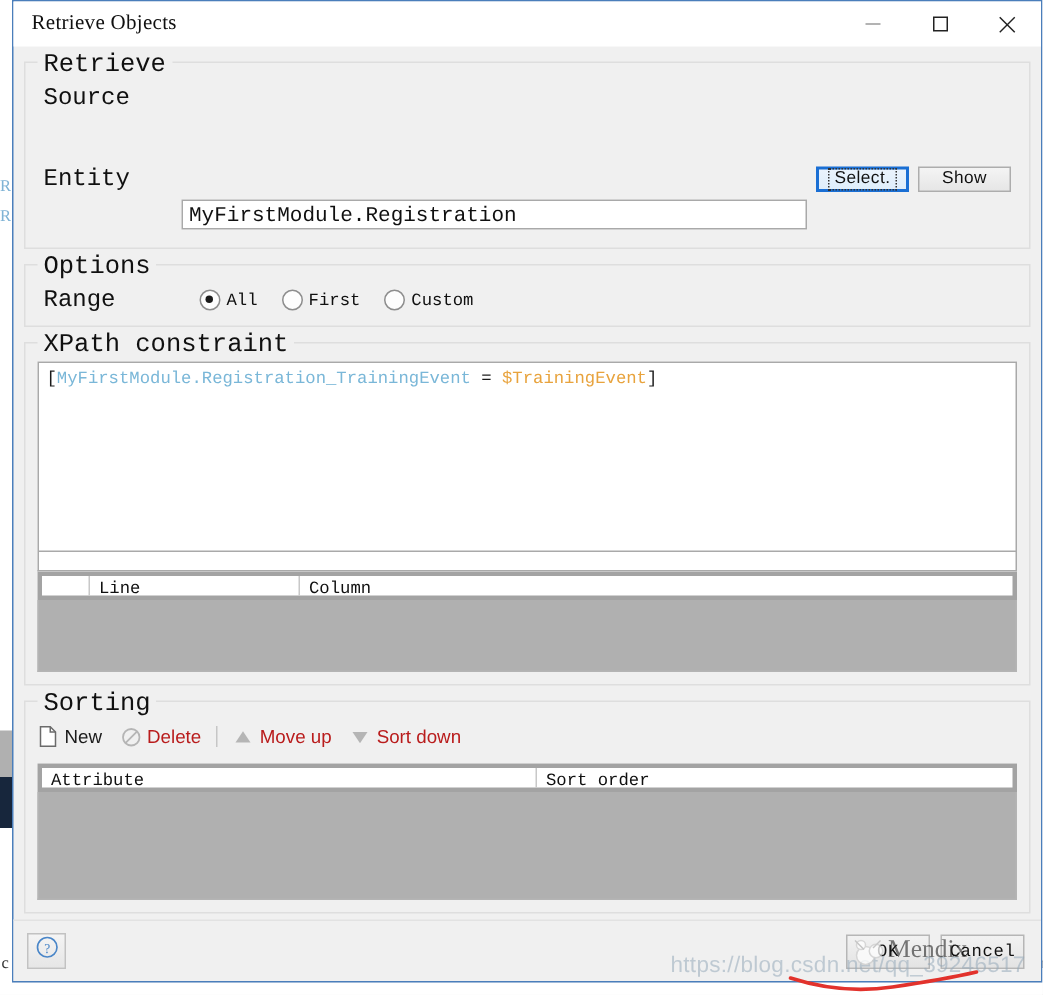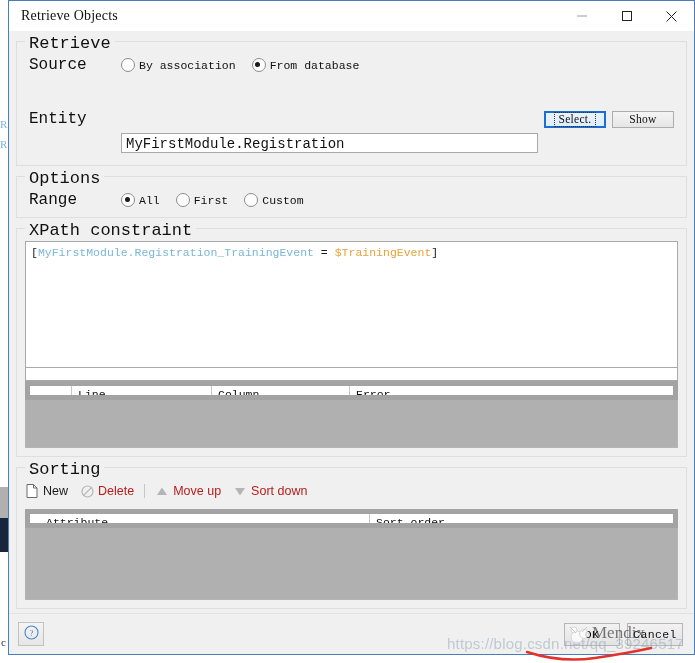--- a/index.html
+++ b/index.html
@@ -152,21 +152,21 @@
     box-sizing: border-box;
     overflow: hidden; white-space: nowrap; margin-top: 48px;
   }
 
   
   .btn {
     height: 17px;
     min-width: 62px;
     background: linear-gradient(#f4f4f4, #e6e6e6);
     border: 1px solid #adadad;
-    font-family: Liberation Serif, serif;
+    font-family: Liberation Sans, sans-serif;
     font-size: 11.5px;
     color: #101010;
     display: flex; align-items: center; justify-content: center;
     box-sizing: border-box;
     margin-left: 6px;
     letter-spacing: .3px;
   }
   .btn.focused {
     border: 2px solid #1a6fd4;
     background: linear-gradient(#eaf3fc, #dfeefb);
@@ -202,24 +202,23 @@
     border-top: none;
     height: 13px;
     box-sizing: border-box;
   }
 
   
   .grid { margin-top: 0; }
   .grid-head {
     display: flex;
     background: #ffffff;
-    border: 5px solid #a3a3a3;
+    border: 3px solid #a3a3a3;
     height: 19px;
     box-sizing: border-box;
-    padding-left: 10px;
   }
   .grid-head .cell {
     font-family: "Liberation Mono", monospace;
     font-size: 11.5px;
     color: #101010;
     line-height: 17px;
     padding-left: 6px;
     border-right: 1px solid #c8c8c8;
     box-sizing: border-box;
     overflow: hidden; white-space: nowrap;
@@ -363,48 +362,38 @@
   </div>
 
   <div id="content">
 
     <div class="group">
       <div class="legend">Retrieve</div>
       <div class="group-body">
 
         <div class="row">
           <div class="row-label">Source</div>
-          <div class="radio-group">
-            <div class="radio">
-              <span class="dot"></span>
-              <span>By association</span>
-            </div>
-            <div class="radio checked">
-              <span class="dot"></span>
-              <span>From database</span>
-            </div>
-          </div>
         </div>
 
         <div class="row">
           <div class="row-label">Entity</div>
           <div class="txtbox">MyFirstModule.Registration</div>
           <div class="btn focused">
             <span class="inner">Select.</span>
           </div>
           <div class="btn">Show</div>
         </div>
 
       </div>
     </div>
 
     <div class="group">
       <div class="legend">Options</div>
       <div class="group-body" style="padding-bottom:8px;">
-        <div class="row" style="margin-bottom:0;">
+        <div class="row" style="margin-bottom:0;gap:12px;">
           <div class="row-label">Range</div>
           <div class="radio-group">
             <div class="radio checked">
               <span class="dot"></span>
               <span>All</span>
             </div>
             <div class="radio">
               <span class="dot"></span>
               <span>First</span>
             </div>
@@ -425,21 +414,20 @@
           <span class="tok-brk">[</span><span class="tok-path">MyFirstModule.Registration_TrainingEvent</span><span class="tok-op"> = </span><span class="tok-var">$TrainingEvent</span><span class="tok-brk">]</span>
         </div>
 
         <div class="xpath-strip"></div>
 
         <div class="grid">
           <div class="grid-head">
             <div class="cell" style="width:32px;"></div>
             <div class="cell" style="width:140px;">Line</div>
             <div class="cell" style="width:138px;">Column</div>
-            <div class="cell" style="flex:1;">Error</div>
           </div>
           <div class="grid-body" style="height:48px;"></div>
         </div>
 
       </div>
     </div>
 
     <div class="group">
       <div class="legend">Sorting</div>
       <div class="group-body" style="padding:11px 8px 8px 8px;">

